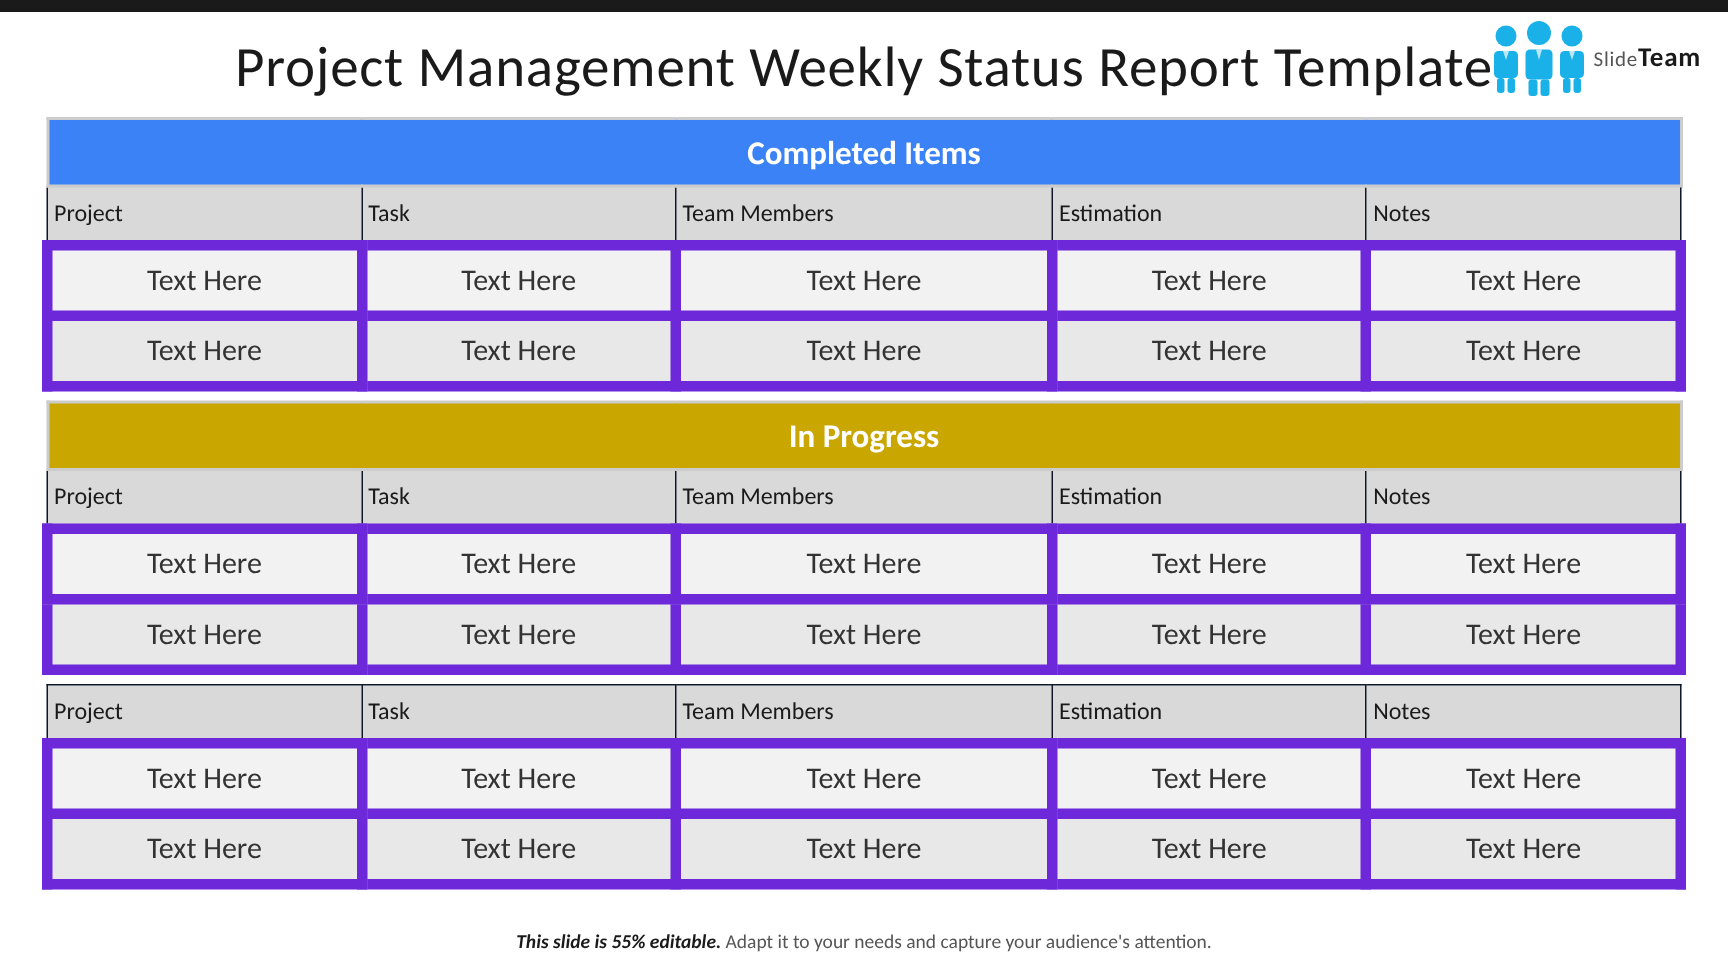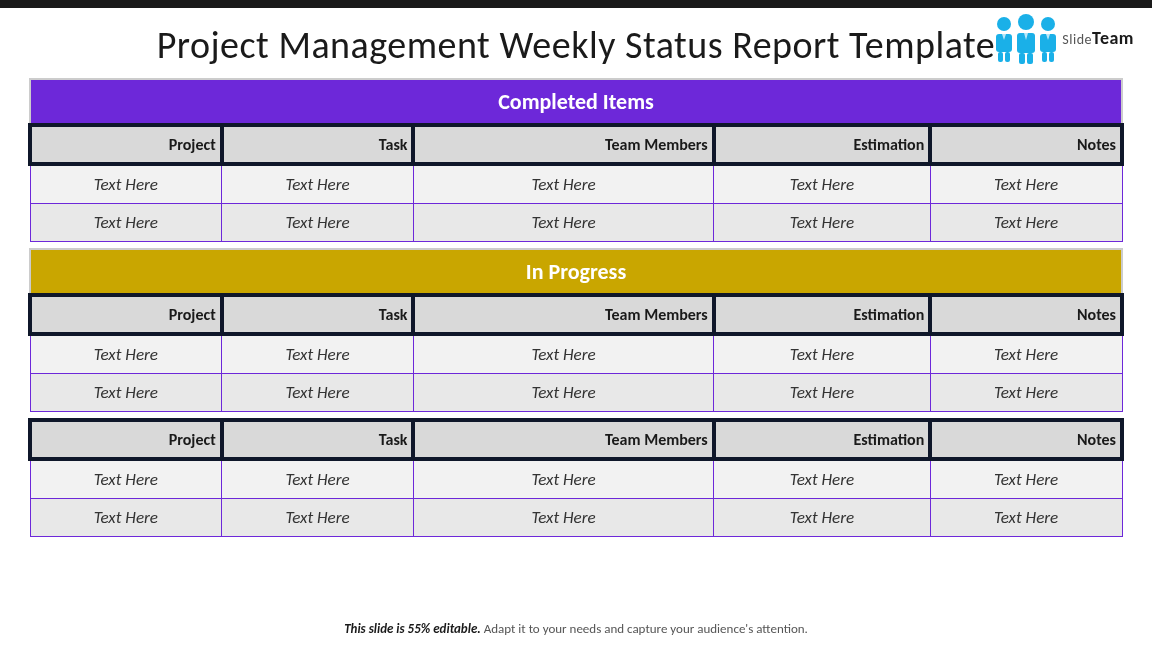--- a/index.html
+++ b/index.html
@@ -62,50 +62,49 @@
     .section-header-row td {
       padding: 8px 0;
       text-align: center;
       font-size: 22px;
       font-weight: 700;
       color: #ffffff;
       border: 2px solid #cccccc;
     }
 
     .section-header-row.completed td {
-      background: #6d28d9;
+      background: #3b82f6;
     }
 
     .section-header-row.in-progress td {
       background: #c9a600;
       color: #ffffff;
     }
 
     .section-header-row.assigned td {
       background: #1a6fbd;
     }
 
     .col-headers td {
       background: #d9d9d9;
-      font-weight: 700;
+      font-weight: 400;
       font-size: 16px;
-      text-align: right;
+      text-align: left;
       padding: 8px 4px;
-      border: 4px solid #0f172a;
+      border: 1px solid #0f172a;
       color: #1a1a1a;
     }
 
     .data-row td {
       background: #f2f2f2;
-      font-size: 17px;
+      font-size: 20px;
       text-align: center;
       padding: 8px 4px;
-      border: 1px solid #6d28d9;
+      border: 7px solid #6d28d9;
       color: #333333;
-      font-style: italic;
     }
 
     .data-row.alt td {
       background: #e8e8e8;
     }
 
     .section-spacer {
       height: 6px;
     }
 

